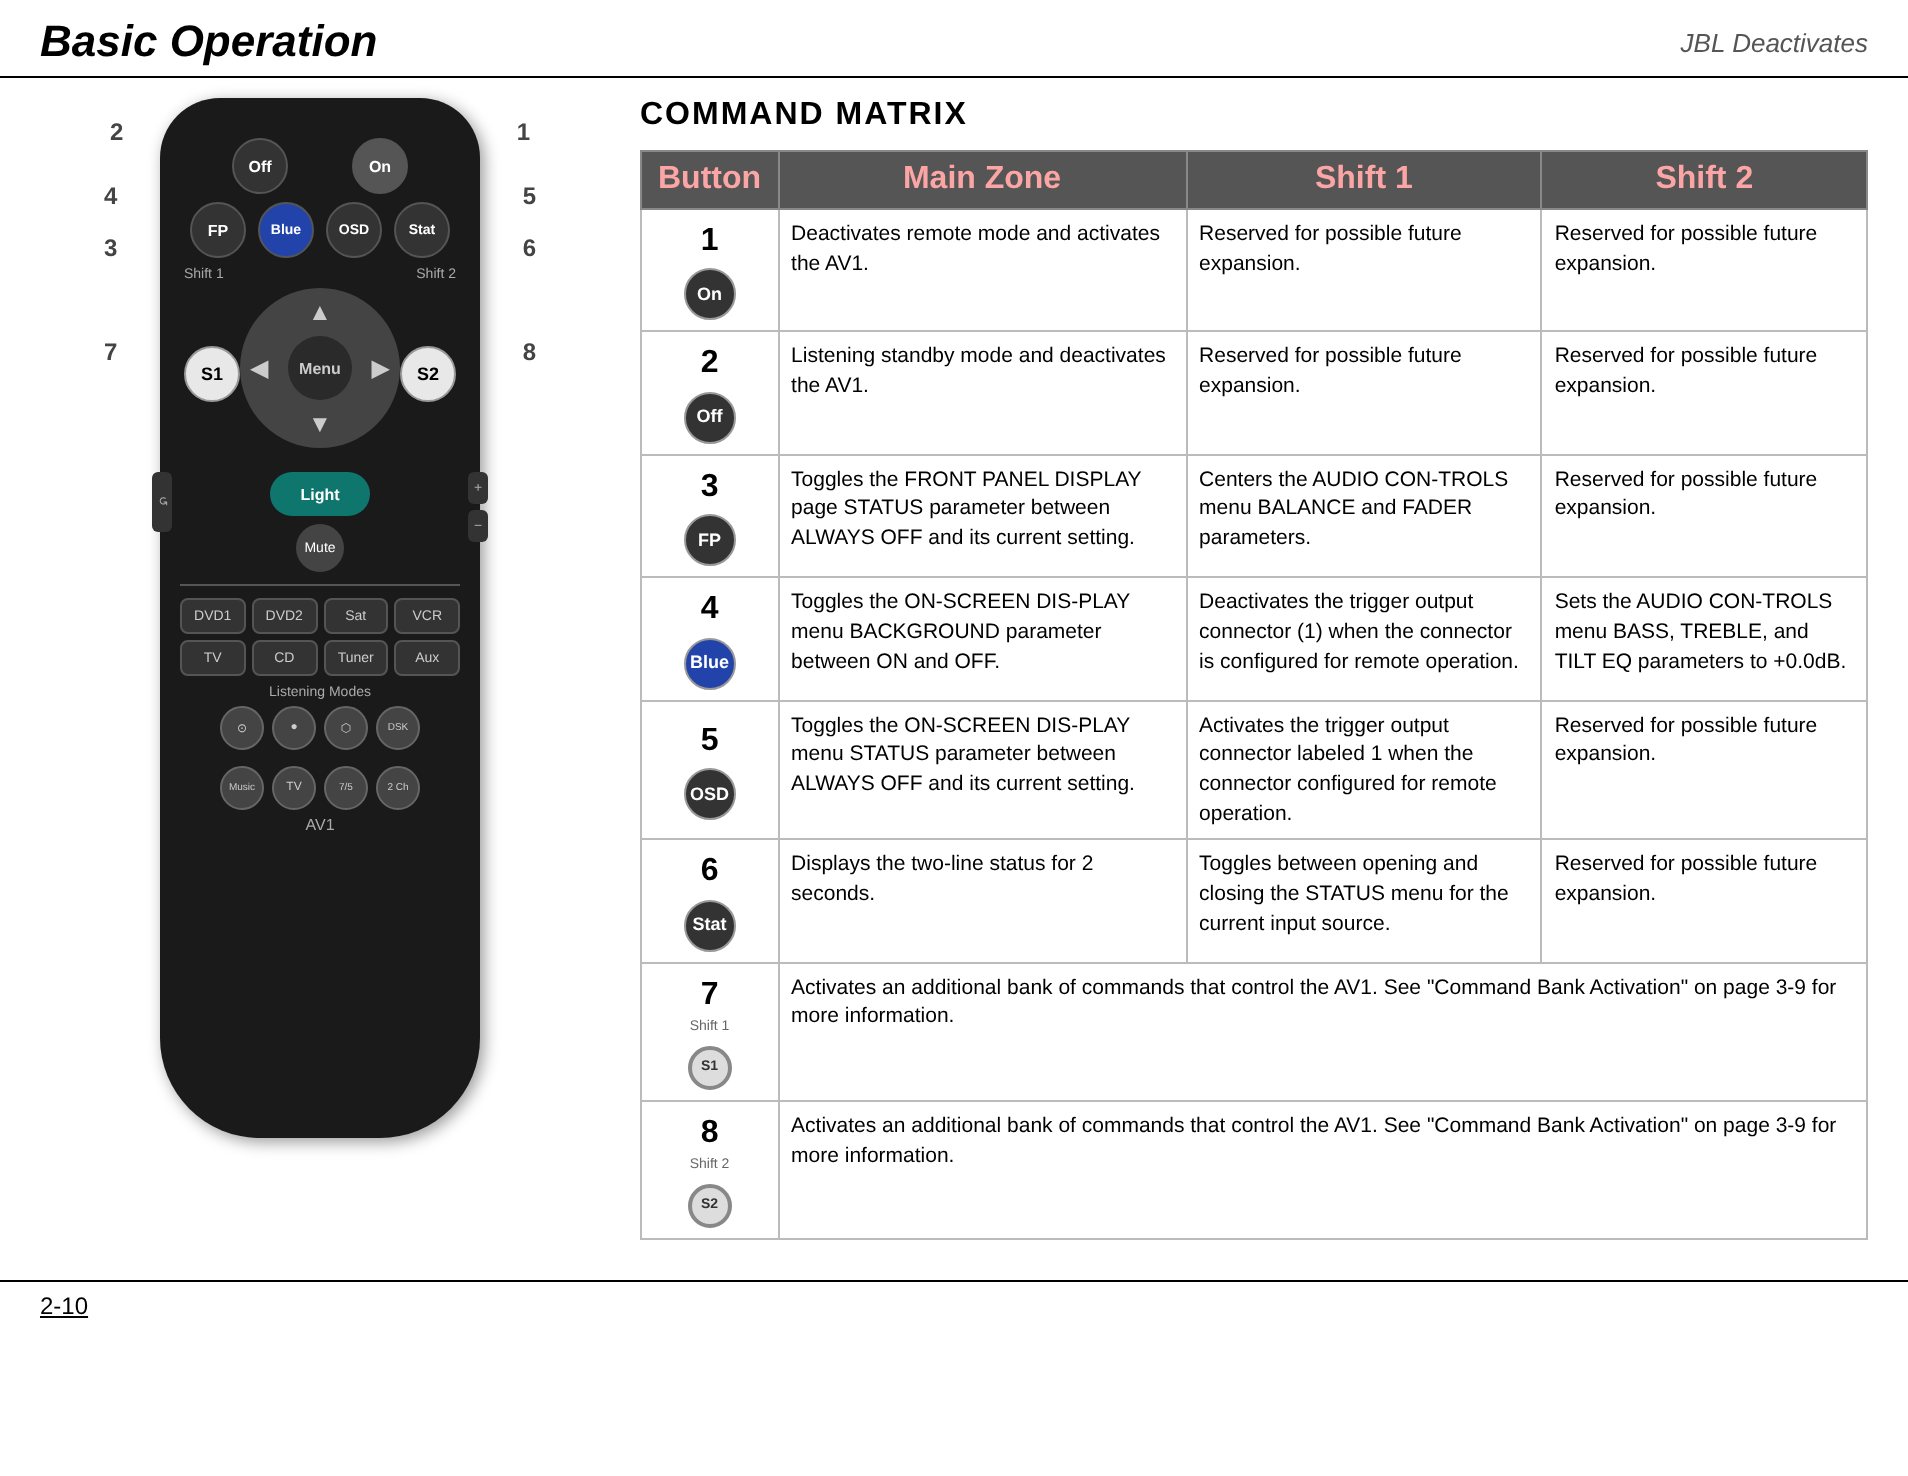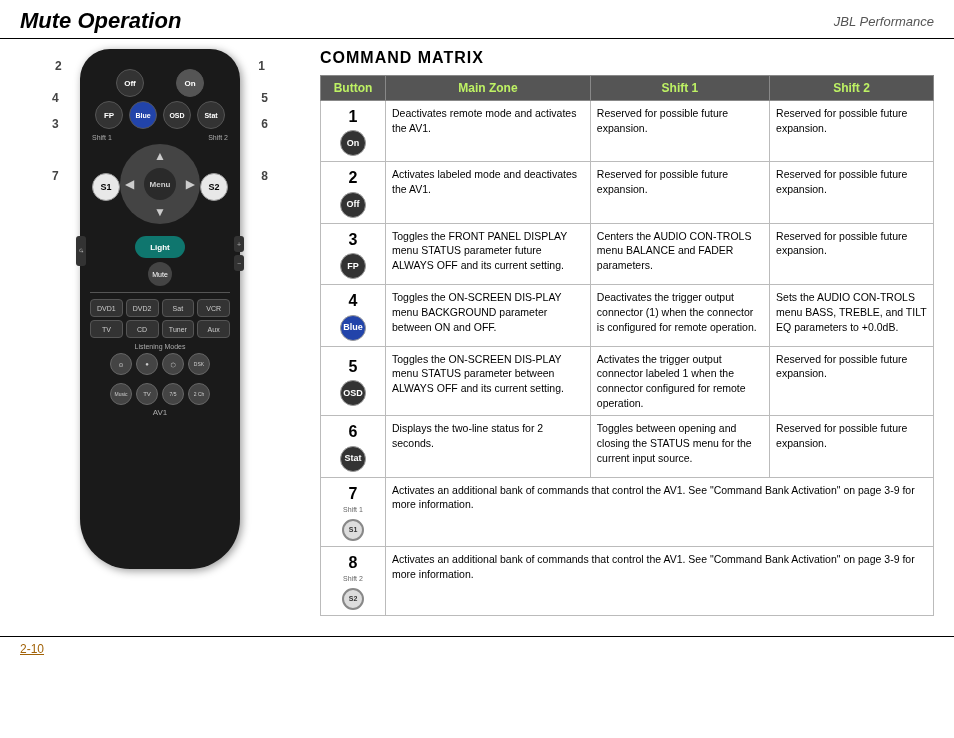--- a/index.html
+++ b/index.html
@@ -301,24 +301,24 @@
     }
 
     
     .matrix-table {
       width: 100%;
       border-collapse: collapse;
       border: 1px solid #888;
     }
     .matrix-table th {
       background: #555;
-      color: #bef264;
+      color: #fca5a5;
       padding: 5px 8px;
       text-align: center;
-      font-size: 12px;
+      font-size: 16px;
       border: 1px solid #888;
     }
     .matrix-table th:first-child {
       width: 65px;
     }
     .matrix-table td {
       border: 1px solid #bbb;
       padding: 5px 6px;
       font-size: 10.5px;
       vertical-align: top;
@@ -366,30 +366,30 @@
       font-size: 10.5px;
       line-height: 1.4;
     }
 
     
     .footer {
       margin-top: 20px;
       border-top: 1px solid #000;
       padding: 5px 20px;
       font-size: 12px;
-      color: #a16207;
+      color: #000000;
       text-decoration: underline;
     }
   </style>
 </head>
 <body>
 
 <div class="header">
-  <span class="header-title">Mute Operation</span>
-  <span class="header-brand">JBL Performance</span>
+  <span class="header-title">Basic Operation</span>
+  <span class="header-brand">JBL Deactivates</span>
 </div>
 
 <div class="main-content">
 
   <div class="remote-section">
     <div class="remote-wrapper">
 
       <span class="label-num" style="top:10px; left:5px;">2</span>
       <span class="label-num" style="top:10px; right:5px;">1</span>
       <span class="label-num" style="top:42px; left:2px;">4</span>
@@ -528,33 +528,33 @@
           <td>Reserved for possible future expansion.</td>
         </tr>
 
         <tr>
           <td>
             <div class="num-cell">
               <span class="row-num">2</span>
               <div class="row-icon dark">Off</div>
             </div>
           </td>
-          <td>Activates labeled mode and deactivates the AV1.</td>
+          <td>Listening standby mode and deactivates the AV1.</td>
           <td>Reserved for possible future expansion.</td>
           <td>Reserved for possible future expansion.</td>
         </tr>
 
         <tr>
           <td>
             <div class="num-cell">
               <span class="row-num">3</span>
               <div class="row-icon dark">FP</div>
             </div>
           </td>
-          <td>Toggles the FRONT PANEL DISPLAY menu STATUS parameter future ALWAYS OFF and its current setting.</td>
+          <td>Toggles the FRONT PANEL DISPLAY page STATUS parameter between ALWAYS OFF and its current setting.</td>
           <td>Centers the AUDIO CON-TROLS menu BALANCE and FADER parameters.</td>
           <td>Reserved for possible future expansion.</td>
         </tr>
 
         <tr>
           <td>
             <div class="num-cell">
               <span class="row-num">4</span>
               <div class="row-icon blue-icon">Blue</div>
             </div>

